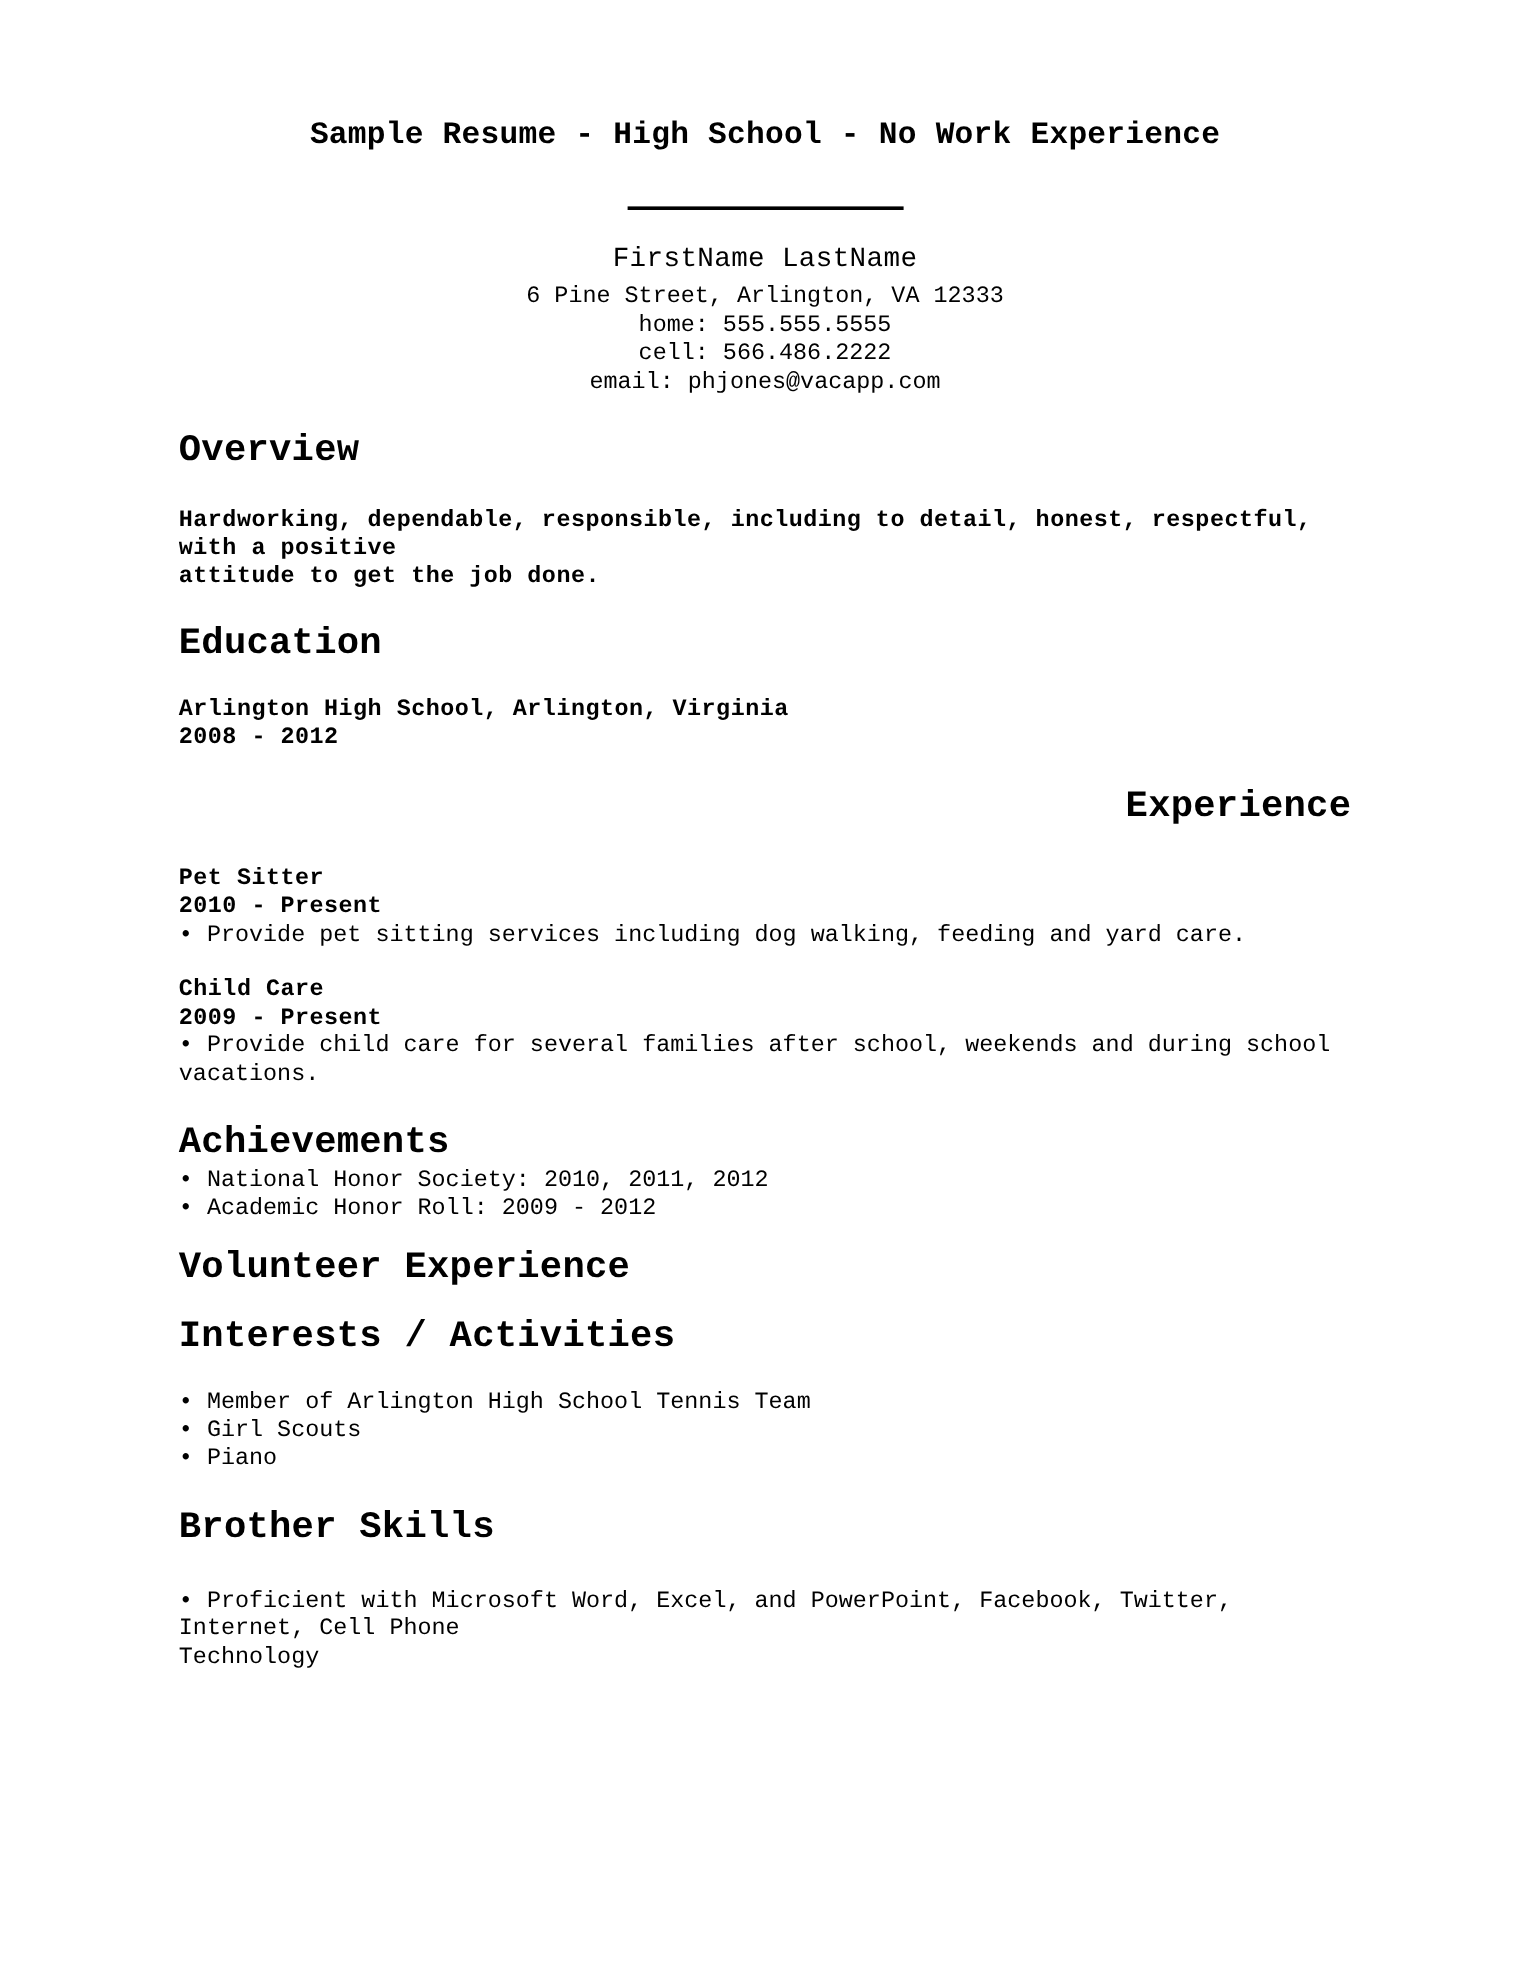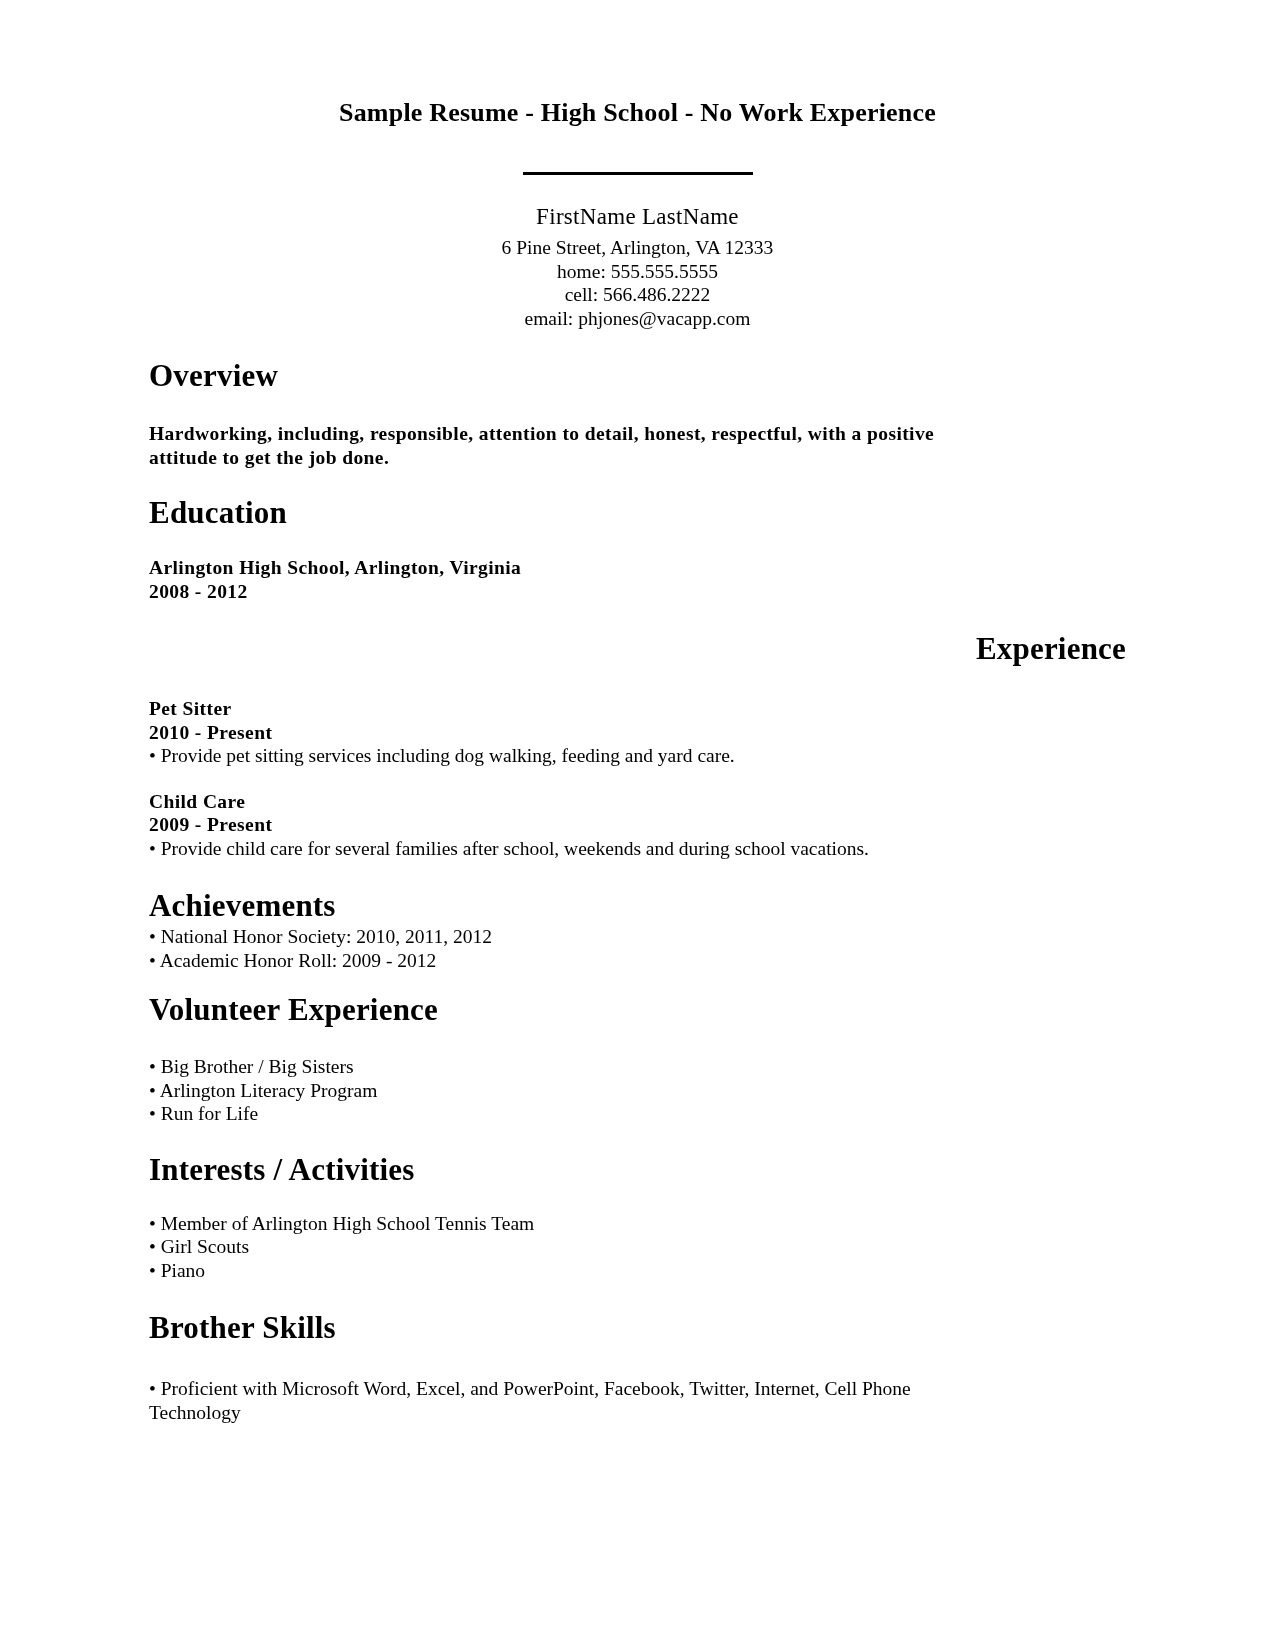--- a/index.html
+++ b/index.html
@@ -8,21 +8,21 @@
     background: #ffffff;
   }
   .page {
     position: relative;
     width: 1275px;
     height: 1650px;
     box-sizing: border-box;
     padding: 97px 149px 0 149px;
     background: #ffffff;
     color: #000000;
-    font-family: Liberation Serif, serif;
+    font-family: Liberation Mono, monospace;
     overflow: hidden;
   }
   .title {
     margin: 0;
     font-size: 26px;
     line-height: 31px;
     font-weight: bold;
     text-align: center;
     letter-spacing: 0.2px;
   }
@@ -93,21 +93,21 @@
     <div class="contact-lines">
       <div class="ln">6 Pine Street, Arlington, VA 12333</div>
       <div class="ln">home: 555.555.5555</div>
       <div class="ln">cell: 566.486.2222</div>
       <div class="ln">email: phjones@vacapp.com</div>
     </div>
   </div>
 
   <h2 class="sec" id="h-overview">Overview</h2>
   <div class="para bold" id="overview-body">
-    <div class="ln">Hardworking, including, responsible, attention to detail, honest, respectful, with a positive</div>
+    <div class="ln">Hardworking, dependable, responsible, including to detail, honest, respectful, with a positive</div>
     <div class="ln">attitude to get the job done.</div>
   </div>
 
   <h2 class="sec" id="h-education">Education</h2>
   <div class="para bold" id="education-body">
     <div class="ln">Arlington High School, Arlington, Virginia</div>
     <div class="ln">2008 - 2012</div>
   </div>
 
   <h2 class="sec" id="h-experience">Experience</h2>
@@ -122,25 +122,20 @@
     <div class="ln">• Provide child care for several families after school, weekends and during school vacations.</div>
   </div>
 
   <h2 class="sec" id="h-achievements">Achievements</h2>
   <div class="para" id="achievements-list">
     <div class="ln">• National Honor Society: 2010, 2011, 2012</div>
     <div class="ln">• Academic Honor Roll: 2009 - 2012</div>
   </div>
 
   <h2 class="sec" id="h-volunteer">Volunteer Experience</h2>
-  <div class="para" id="volunteer-list">
-    <div class="ln">• Big Brother / Big Sisters</div>
-    <div class="ln">• Arlington Literacy Program</div>
-    <div class="ln">• Run for Life</div>
-  </div>
 
   <h2 class="sec" id="h-interests">Interests / Activities</h2>
   <div class="para" id="interests-list">
     <div class="ln">• Member of Arlington High School Tennis Team</div>
     <div class="ln">• Girl Scouts</div>
     <div class="ln">• Piano</div>
   </div>
 
   <h2 class="sec" id="h-computer">Brother Skills</h2>
   <div class="para" id="computer-body">

